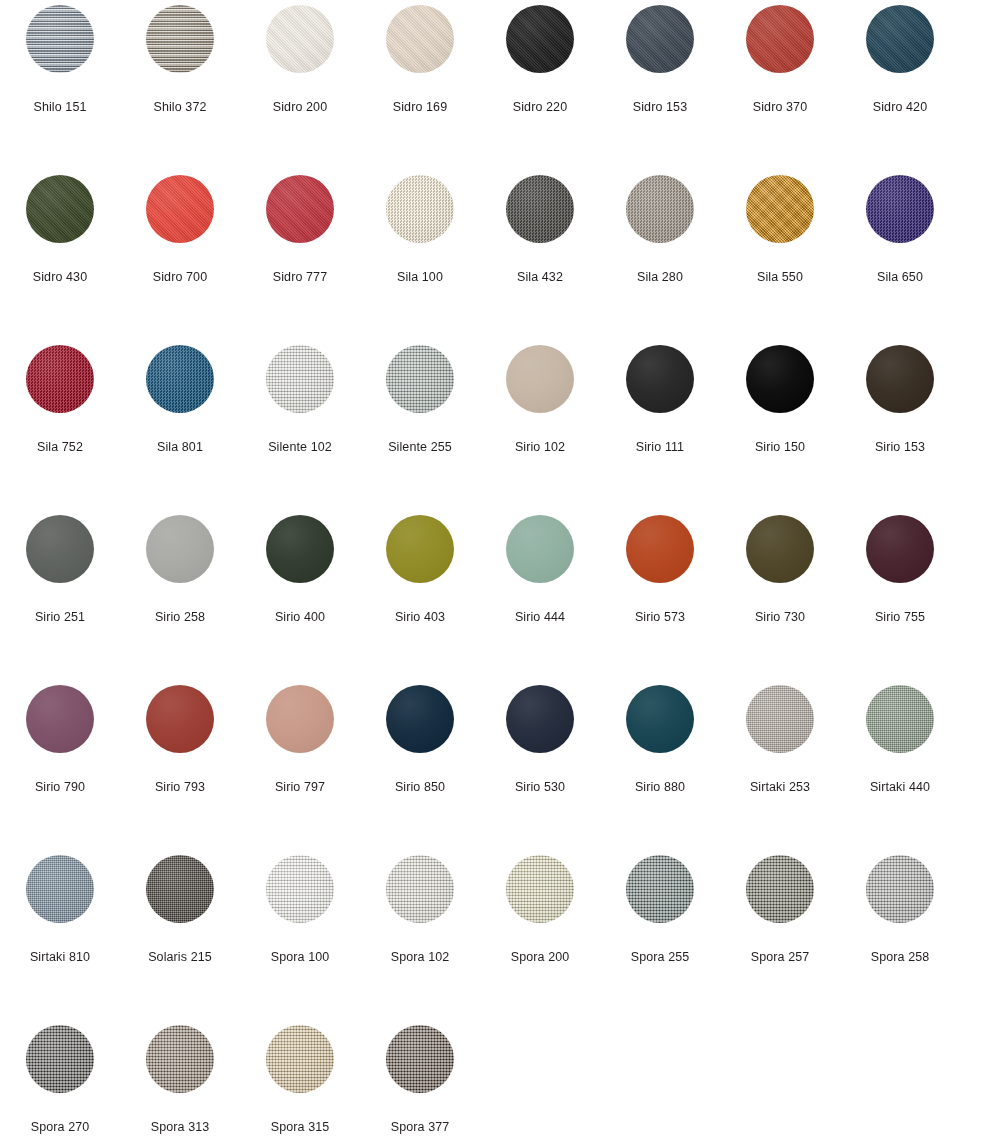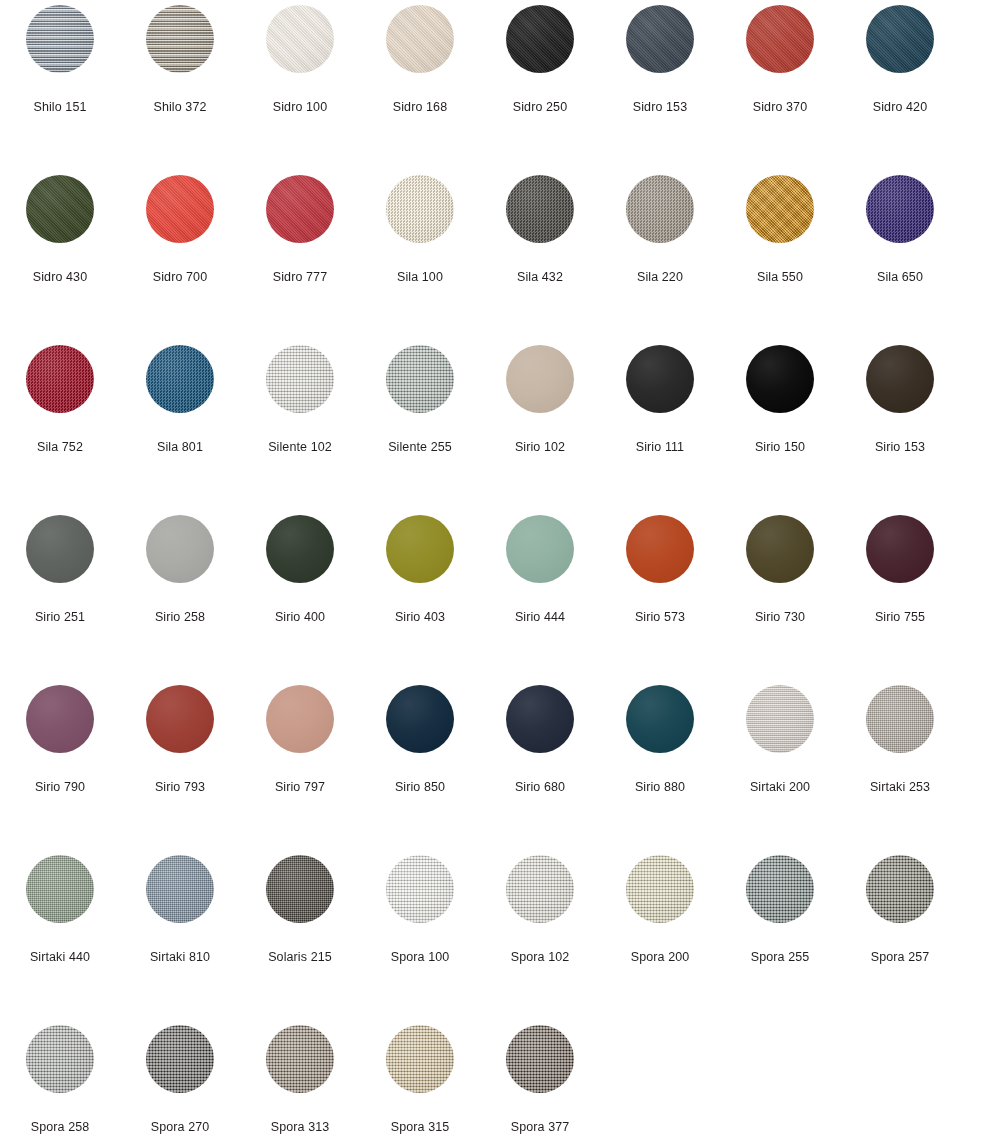--- a/index.html
+++ b/index.html
@@ -144,29 +144,29 @@
     <div class="swatch-cell">
       <div class="swatch-disc tex-stripe-h" style="background-color: rgb(138, 149, 160);"></div>
       <div class="swatch-label">Shilo 151</div>
     </div>
     <div class="swatch-cell">
       <div class="swatch-disc tex-stripe-h" style="background-color: rgb(157, 148, 132);"></div>
       <div class="swatch-label">Shilo 372</div>
     </div>
     <div class="swatch-cell">
       <div class="swatch-disc tex-twill" style="background-color: rgb(241, 236, 228);"></div>
-      <div class="swatch-label">Sidro 100</div>
+      <div class="swatch-label">Sidro 200</div>
     </div>
     <div class="swatch-cell">
       <div class="swatch-disc tex-twill" style="background-color: rgb(230, 217, 201);"></div>
-      <div class="swatch-label">Sidro 168</div>
+      <div class="swatch-label">Sidro 169</div>
     </div>
     <div class="swatch-cell">
       <div class="swatch-disc tex-twill" style="background-color: rgb(29, 29, 29);"></div>
-      <div class="swatch-label">Sidro 250</div>
+      <div class="swatch-label">Sidro 220</div>
     </div>
     <div class="swatch-cell">
       <div class="swatch-disc tex-twill" style="background-color: rgb(60, 70, 81);"></div>
       <div class="swatch-label">Sidro 153</div>
     </div>
     <div class="swatch-cell">
       <div class="swatch-disc tex-twill" style="background-color: rgb(179, 61, 50);"></div>
       <div class="swatch-label">Sidro 370</div>
     </div>
     <div class="swatch-cell">
@@ -188,21 +188,21 @@
     <div class="swatch-cell">
       <div class="swatch-disc tex-grain" style="background-color: rgb(242, 234, 215);"></div>
       <div class="swatch-label">Sila 100</div>
     </div>
     <div class="swatch-cell">
       <div class="swatch-disc tex-grain" style="background-color: rgb(75, 74, 71);"></div>
       <div class="swatch-label">Sila 432</div>
     </div>
     <div class="swatch-cell">
       <div class="swatch-disc tex-grain" style="background-color: rgb(163, 155, 143);"></div>
-      <div class="swatch-label">Sila 220</div>
+      <div class="swatch-label">Sila 280</div>
     </div>
     <div class="swatch-cell">
       <div class="swatch-disc tex-grain2" style="background-color: rgb(226, 148, 14);"></div>
       <div class="swatch-label">Sila 550</div>
     </div>
     <div class="swatch-cell">
       <div class="swatch-disc tex-grain" style="background-color: rgb(51, 36, 113);"></div>
       <div class="swatch-label">Sila 650</div>
     </div>
     <div class="swatch-cell">
@@ -280,29 +280,25 @@
     <div class="swatch-cell">
       <div class="swatch-disc tex-smooth" style="background-color: rgb(199, 152, 135);"></div>
       <div class="swatch-label">Sirio 797</div>
     </div>
     <div class="swatch-cell">
       <div class="swatch-disc tex-smooth" style="background-color: rgb(17, 41, 61);"></div>
       <div class="swatch-label">Sirio 850</div>
     </div>
     <div class="swatch-cell">
       <div class="swatch-disc tex-smooth" style="background-color: rgb(33, 41, 58);"></div>
-      <div class="swatch-label">Sirio 680</div>
+      <div class="swatch-label">Sirio 530</div>
     </div>
     <div class="swatch-cell">
       <div class="swatch-disc tex-smooth" style="background-color: rgb(20, 66, 79);"></div>
       <div class="swatch-label">Sirio 880</div>
-    </div>
-    <div class="swatch-cell">
-      <div class="swatch-disc tex-stripe-fine" style="background-color: rgb(207, 199, 189);"></div>
-      <div class="swatch-label">Sirtaki 200</div>
     </div>
     <div class="swatch-cell">
       <div class="swatch-disc tex-weave-tight" style="background-color: rgb(180, 172, 164);"></div>
       <div class="swatch-label">Sirtaki 253</div>
     </div>
     <div class="swatch-cell">
       <div class="swatch-disc tex-weave-tight" style="background-color: rgb(139, 154, 135);"></div>
       <div class="swatch-label">Sirtaki 440</div>
     </div>
     <div class="swatch-cell">

